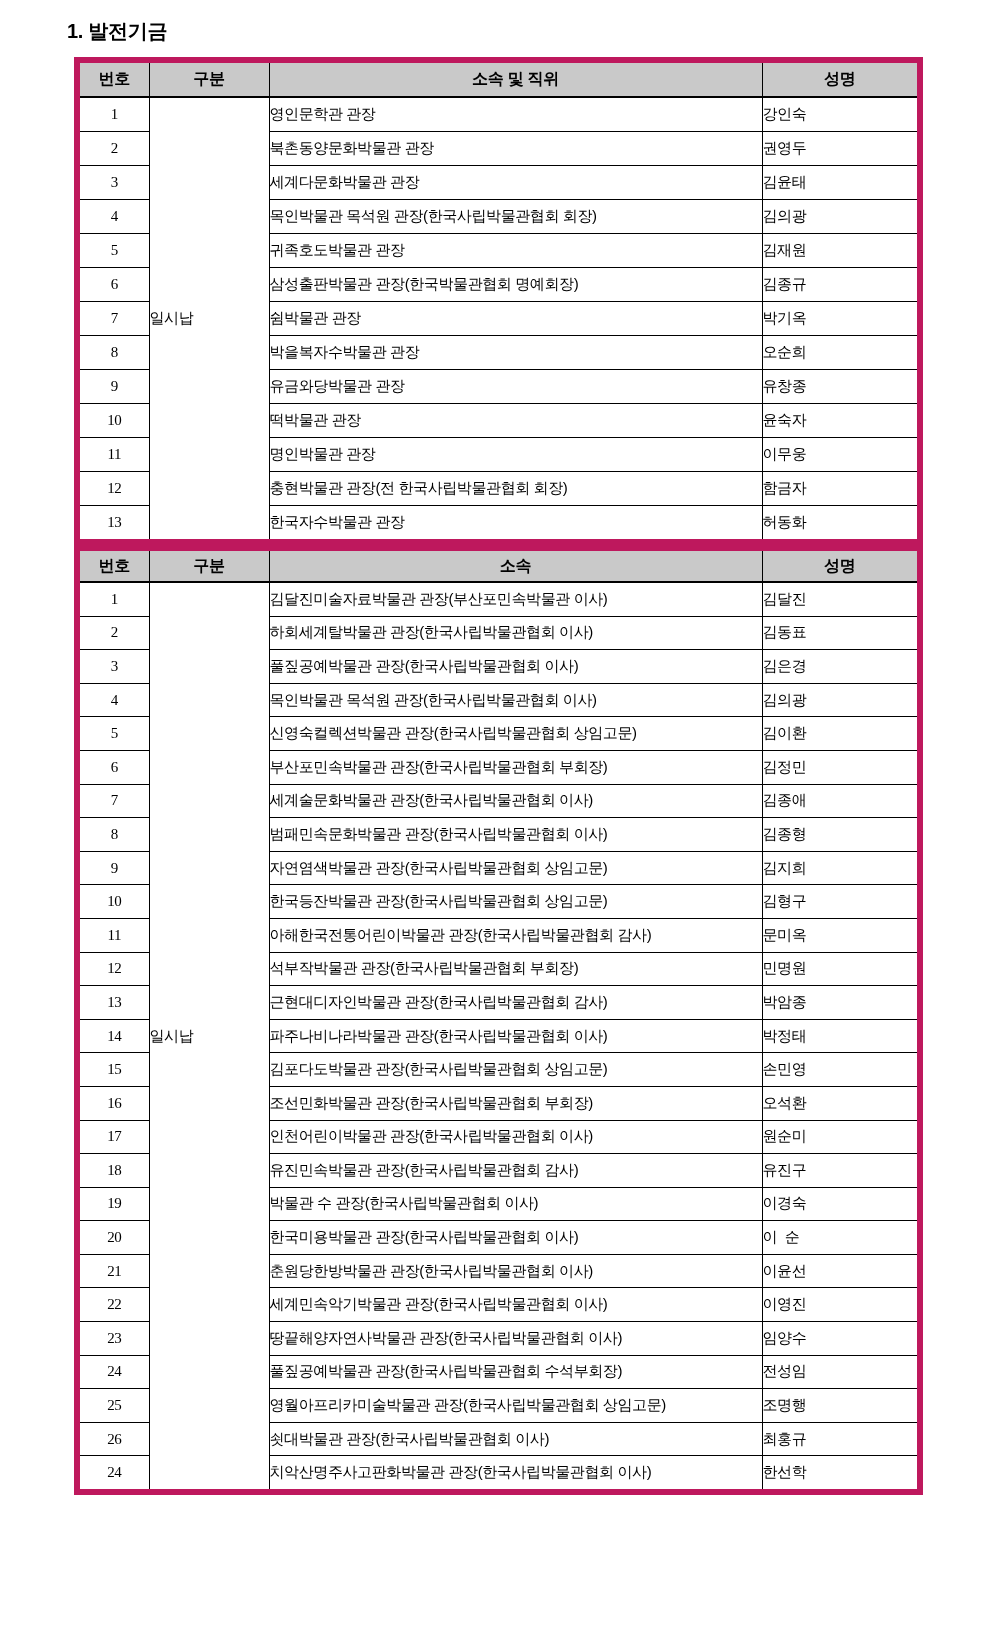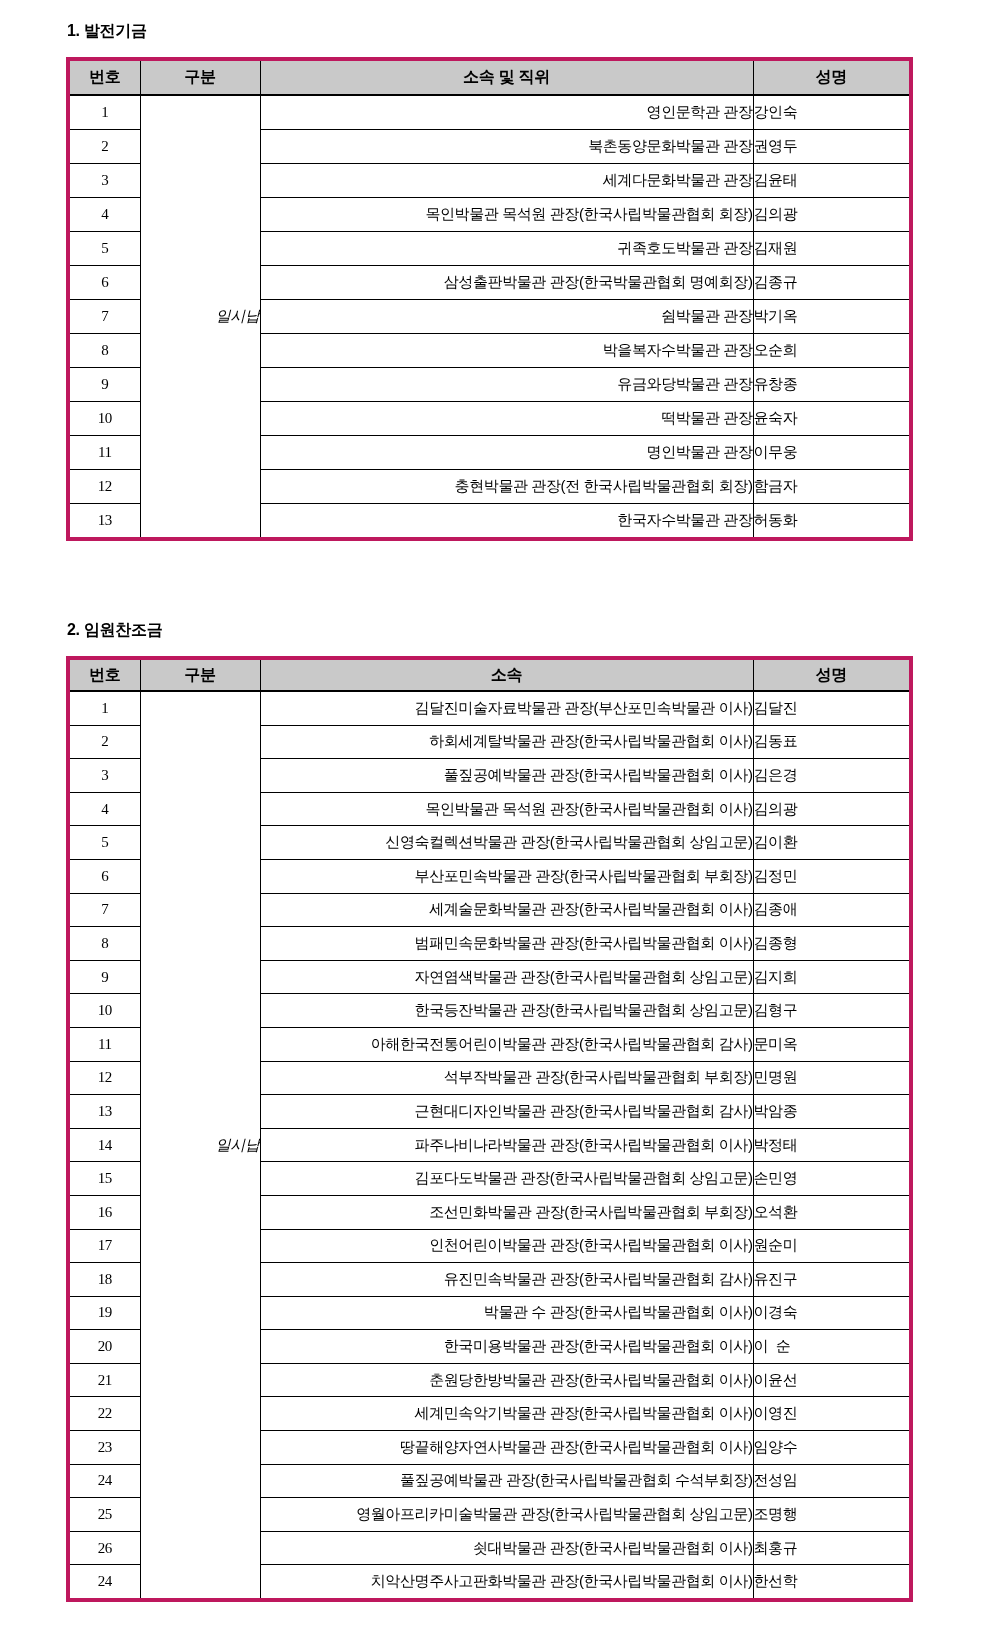--- a/index.html
+++ b/index.html
@@ -10,35 +10,35 @@
     color: #000000;
   }
   .page {
     width: 992px;
     height: 1638px;
     box-sizing: border-box;
     padding: 20px 0 0 66px;
     background: #ffffff;
   }
   .sec-title {
-    font-size: 16px;
+    font-size: 20px;
     line-height: 22px;
     font-weight: bold;
     margin: 0 0 15px 1px;
     letter-spacing: -0.3px;
   }
   .sec-2 .sec-title {
     margin-top: 78px;
   }
   table.grid {
     border-collapse: collapse;
     table-layout: fixed;
     width: 843px;
-    margin-left: 0;
-    border: 4px solid #be185d;
+    margin-left: 8px;
+    border: 6px solid #be185d;
   }
   table.grid th {
     background: #c9c9c9;
     border: 1px solid #000000;
     border-bottom: 2px solid #000000;
     font-weight: bold;
     font-size: 16px;
     letter-spacing: -0.3px;
     text-align: center;
     padding: 0;
@@ -53,26 +53,25 @@
     overflow: hidden;
   }
   .sec-1 table.grid tbody td { height: 33px; }
   .sec-2 table.grid tbody td { height: 32.6px; }
   td.col-no {
     text-align: center;
     font-family: "Liberation Serif", serif;
     font-size: 16px;
   }
   td.col-gubun {
-    text-align: right;
+    text-align: left;
     vertical-align: middle;
-    font-style: italic;
   }
   td.col-aff {
-    text-align: right;
+    text-align: left;
     padding-left: 12px;
   }
   td.col-name {
     white-space: pre;
   }
 </style>
 </head>
 <body>
 
 <div class="page">
@@ -159,21 +158,20 @@
           <tr>
             <td class="col-no">13</td>
             <td class="col-aff">한국자수박물관 관장</td>
             <td class="col-name">허동화</td>
           </tr>
         </tbody>
     </table>
   </section>
 
   <section class="sec-2">
-    <h2 class="sec-title">2. 임원찬조금</h2>
     <table class="grid">
       <colgroup>
         <col style="width:72px">
         <col style="width:120px">
         <col style="width:493px">
         <col style="width:158px">
       </colgroup>
       <thead>
         <tr>
           <th>번호</th>

